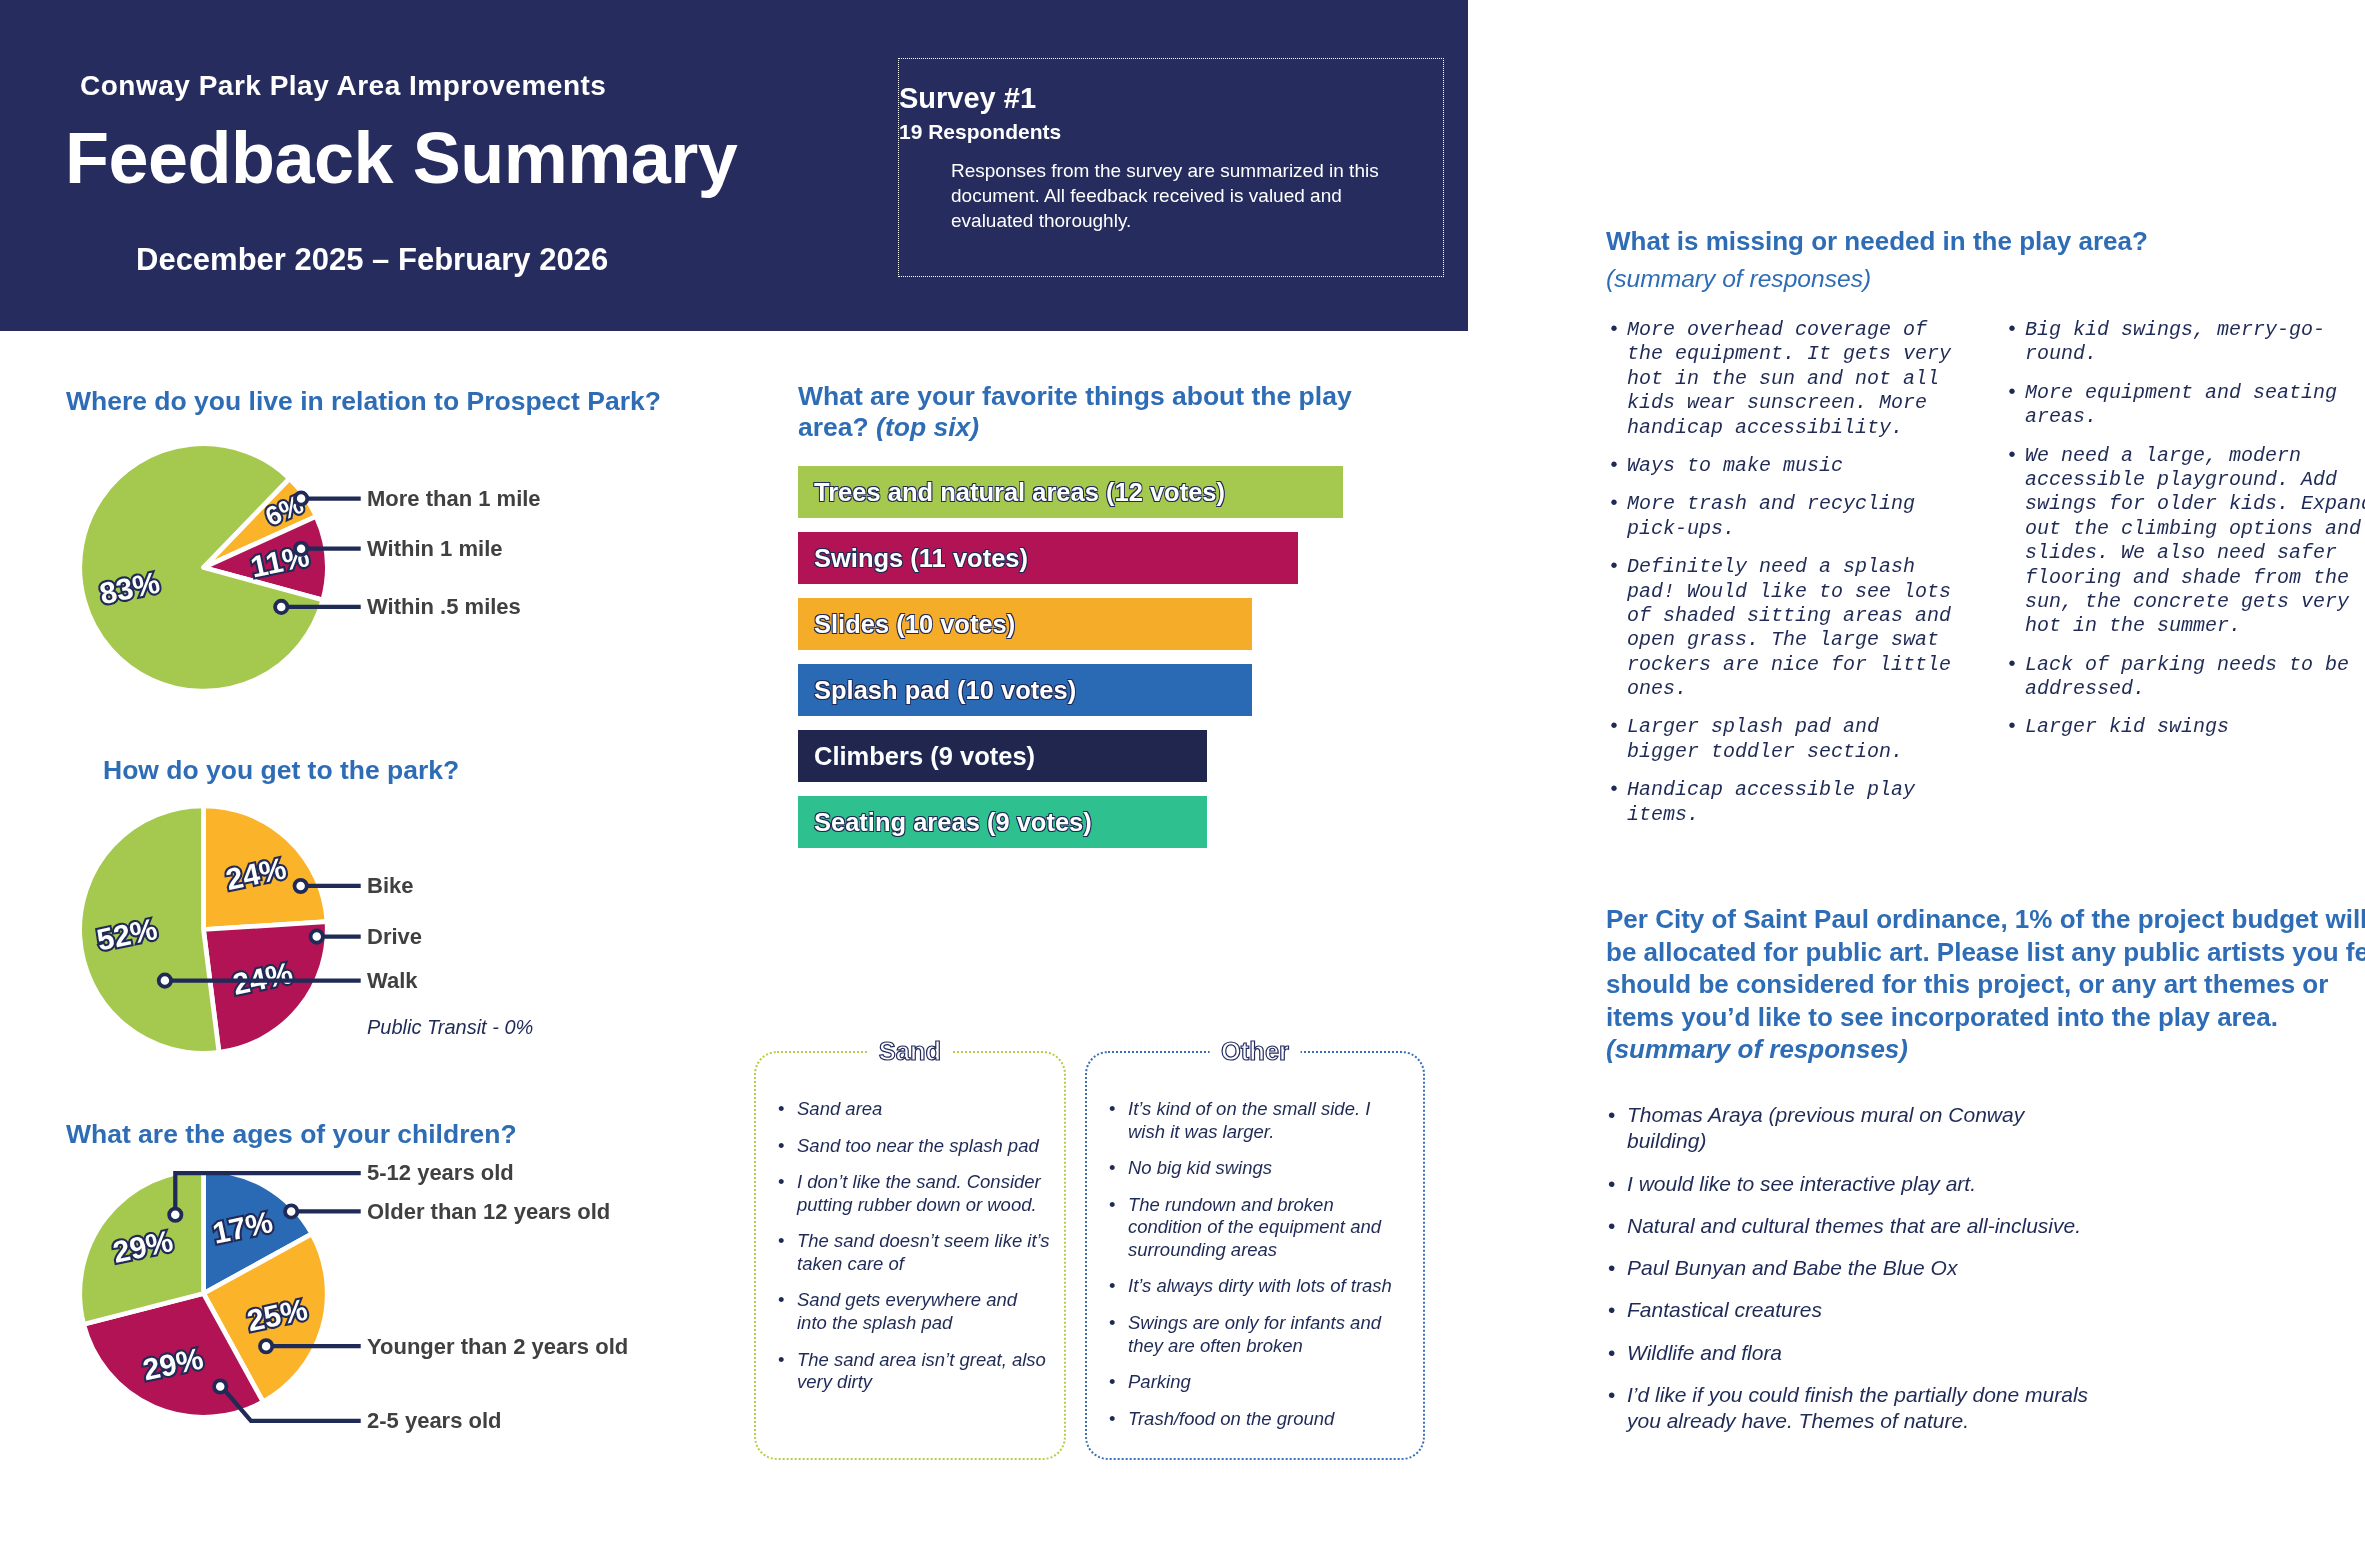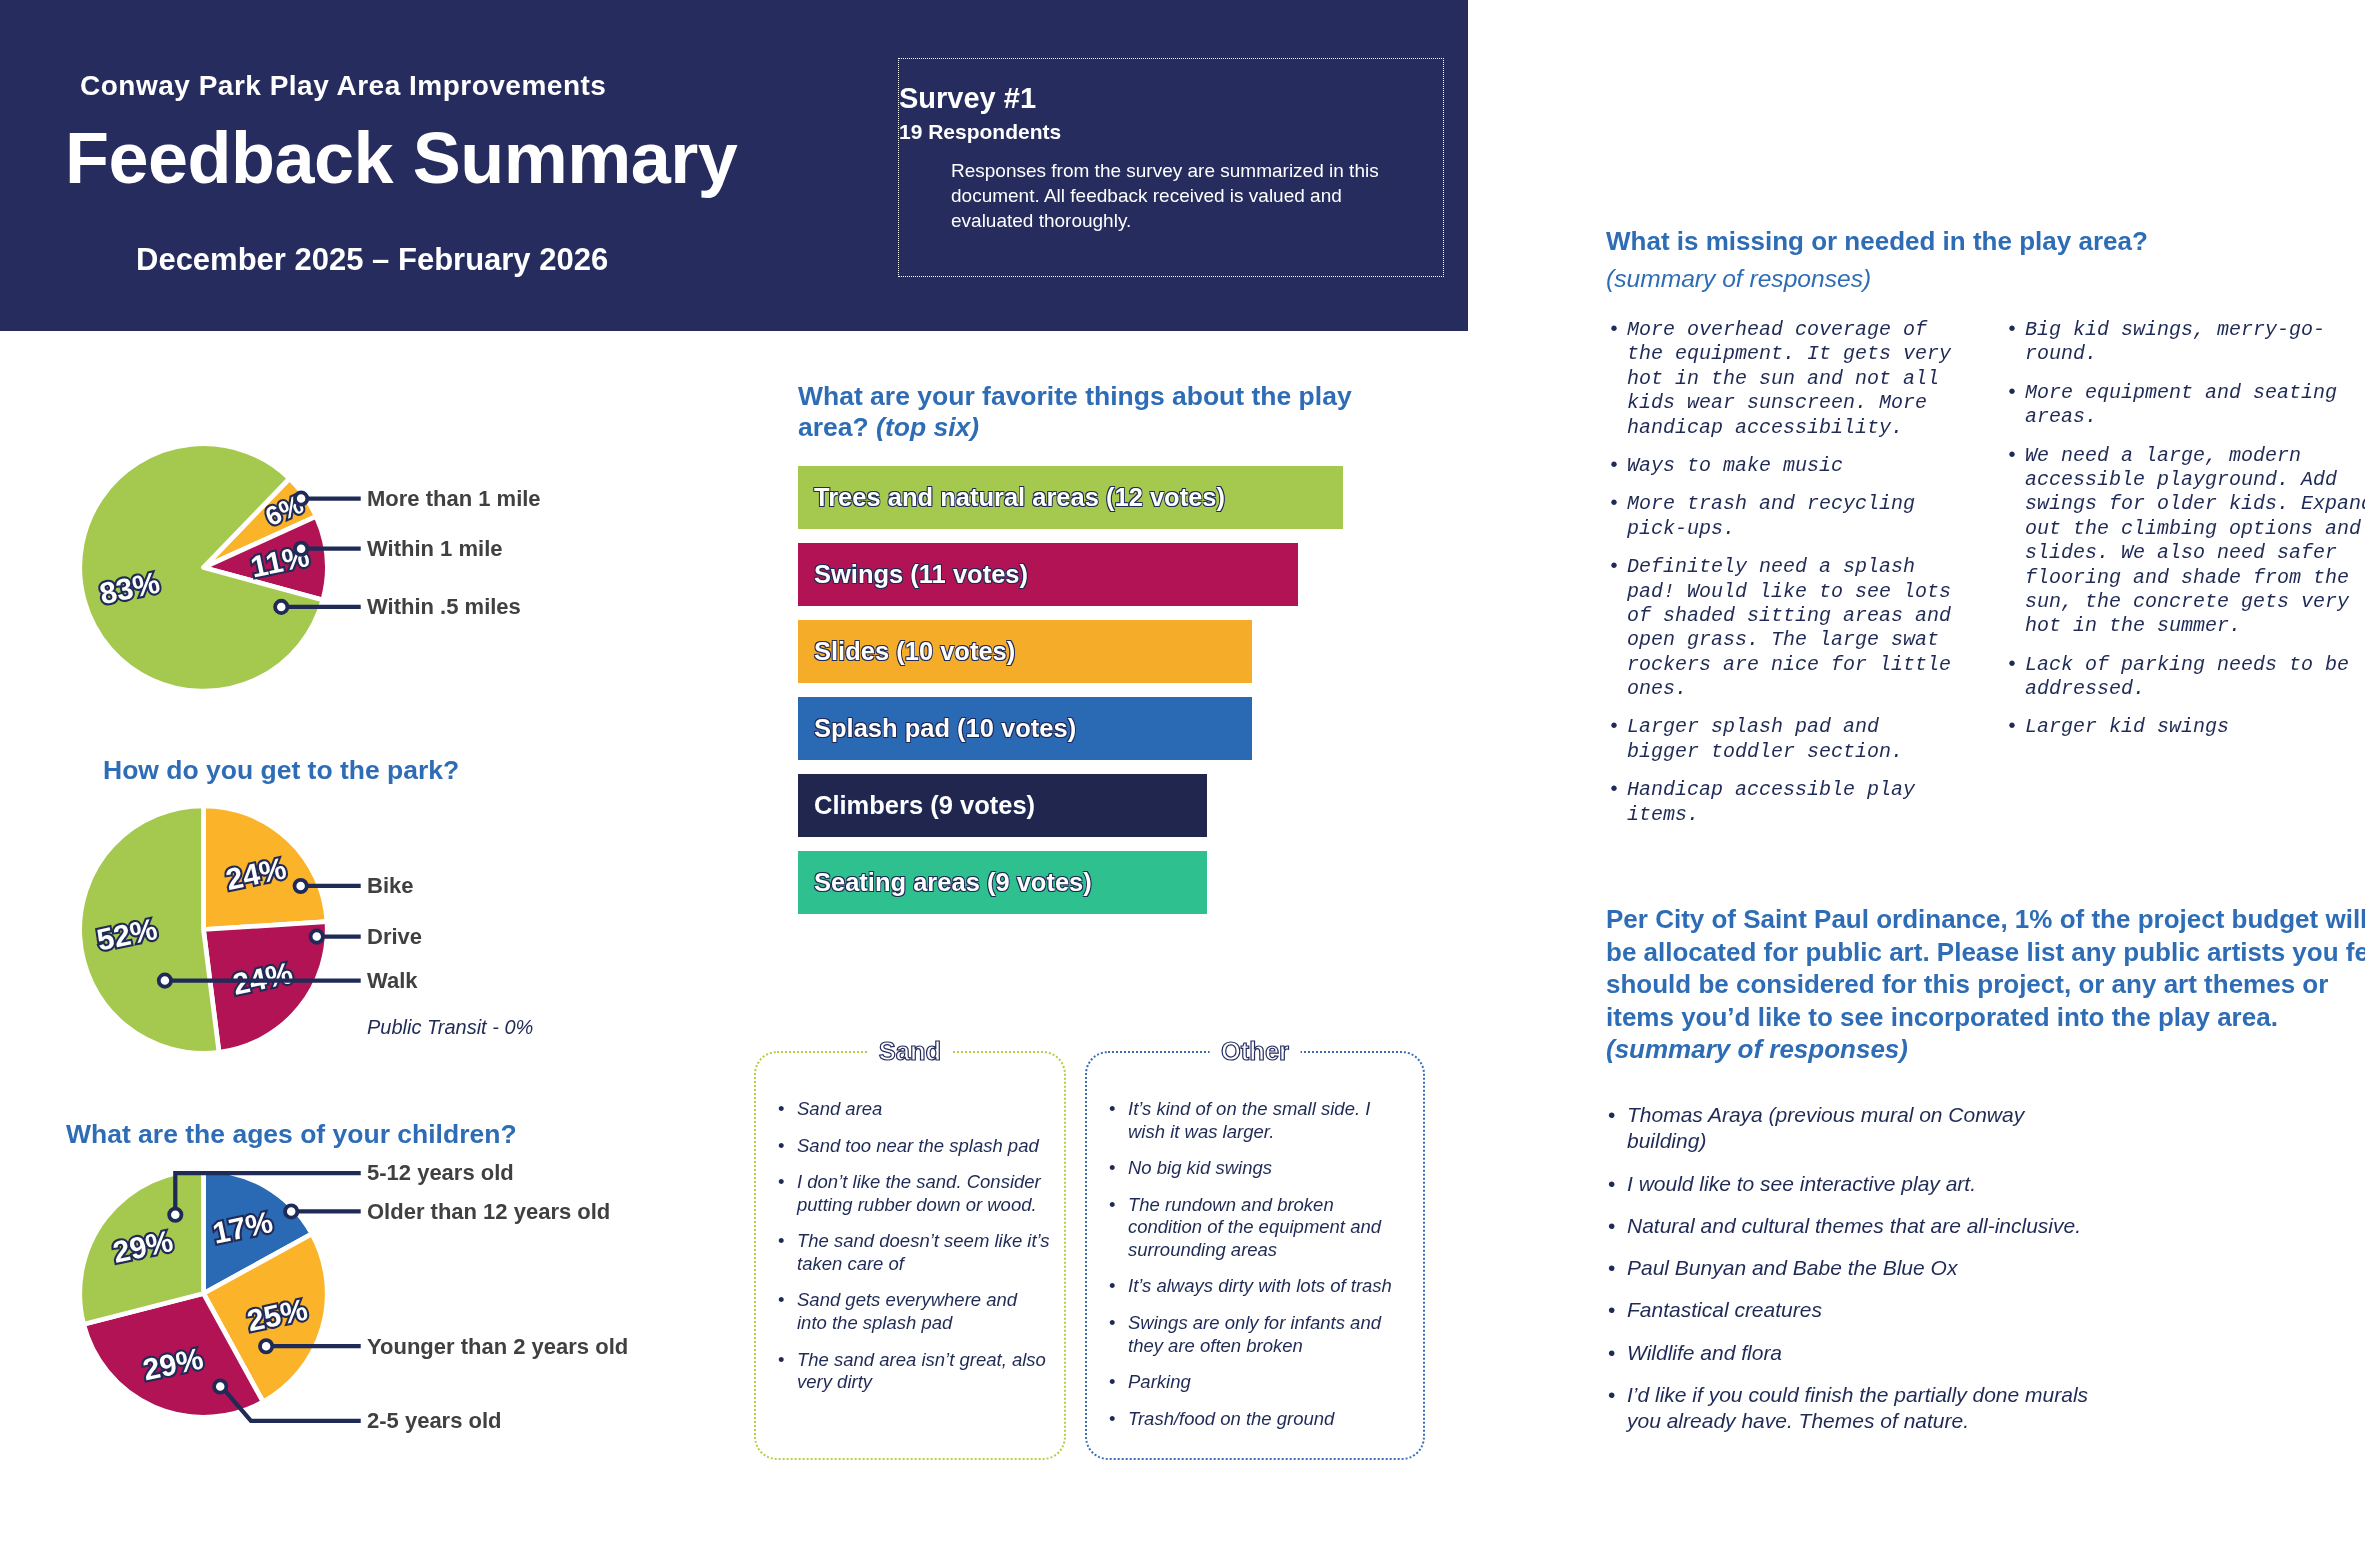--- a/index.html
+++ b/index.html
@@ -19,21 +19,21 @@
   .sec{position:absolute;margin:0;color:#2e6db5;font-size:26.5px;line-height:1.16;font-weight:bold;}
   
   .pie{position:absolute;width:255px;height:255px;overflow:visible;}
   .pct{fill:#fff;stroke:#1f2a56;stroke-width:9px;paint-order:stroke;font-weight:bold;
        font-family:"Liberation Sans","DejaVu Sans",sans-serif;}
   .lines{position:absolute;left:0;top:0;pointer-events:none;}
   .plabel{position:absolute;font-size:22px;font-weight:bold;color:#404040;white-space:nowrap;line-height:1;}
   .pnote{position:absolute;font-size:20px;font-style:italic;color:#1f2a56;white-space:nowrap;}
   
   .bars{position:absolute;left:798px;top:466px;width:545px;}
-  .bar{height:63px;margin-bottom:14px;display:flex;align-items:center;box-sizing:border-box;}
+  .bar{height:52px;margin-bottom:14px;display:flex;align-items:center;box-sizing:border-box;}
   .bar span{padding-left:16px;font-size:25.5px;font-weight:bold;color:#fff;white-space:nowrap;
             text-shadow:-0.9px -0.9px 0 #1f2a56,0.9px -0.9px 0 #1f2a56,-0.9px 0.9px 0 #1f2a56,0.9px 0.9px 0 #1f2a56;}
   
   .fbox{position:absolute;box-sizing:border-box;border-radius:23px;}
   .fbox.sand{left:754px;top:1051px;width:312px;height:409px;border:2.4px dotted #b9cc45;}
   .fbox.other{left:1085px;top:1051px;width:340px;height:409px;border:2.4px dotted #3a6fb5;}
   .btitle{position:absolute;top:0;left:50%;transform:translate(-50%,-55%);background:#fff;padding:0 11.4px;
           font-size:25.5px;font-weight:bold;color:#fff;-webkit-text-stroke:1.2px #232b5d;white-space:nowrap;}
   .fbox ul{position:absolute;top:45px;left:20px;right:12.3px;}
   
@@ -61,20 +61,21 @@
     <div class="kicker">Conway Park Play Area Improvements</div>
     <h1 class="title">Feedback Summary</h1>
     <div class="daterange">December 2025 – February 2026</div>
     <div class="surveybox">
       <div class="survey-title">Survey #1</div>
       <div class="survey-resp">19 Respondents</div>
       <p class="survey-desc">Responses from the survey are summarized in this document. All feedback received is valued and evaluated thoroughly.</p>
     </div>
   </header>
 
+  <h2 class="sec" style="left:66px;top:386px;width:719px;">Where do you live in relation to Prospect Park?</h2>
   <svg class="pie" viewBox="0 0 540 540" style="left:76px;top:440px;">
       <path d="M 270 270 L 452.0 81.5 A 262 262 0 0 1 508.6 161.8 Z" fill="#fbb32a" stroke="#fff" stroke-width="10" stroke-linejoin="round"></path>
       <path d="M 270 270 L 508.6 161.8 A 262 262 0 0 1 522.8 338.7 Z" fill="#b11355" stroke="#fff" stroke-width="10" stroke-linejoin="round"></path>
       <path d="M 270 270 L 522.8 338.7 A 262 262 0 1 1 452.0 81.5 Z" fill="#a5c94f" stroke="#fff" stroke-width="10" stroke-linejoin="round"></path>
       <text x="441.27357069104295" y="149.17978653081133" class="pct" text-anchor="middle" dominant-baseline="central" font-size="56" transform="rotate(-24 441.27357069104295 149.17978653081133)">6%</text>
       <text x="431.9167610164328" y="256.9724867320201" class="pct" text-anchor="middle" dominant-baseline="central" font-size="64" transform="rotate(-12 431.9167610164328 256.9724867320201)">11%</text>
       <text x="113.39234253621117" y="313.13693572455725" class="pct" text-anchor="middle" dominant-baseline="central" font-size="64" transform="rotate(-12 113.39234253621117 313.13693572455725)">83%</text>
     </svg>
   <div class="plabel" style="left:367px;top:488px;">More than 1 mile</div>
   <div class="plabel" style="left:367px;top:538px;">Within 1 mile</div>

